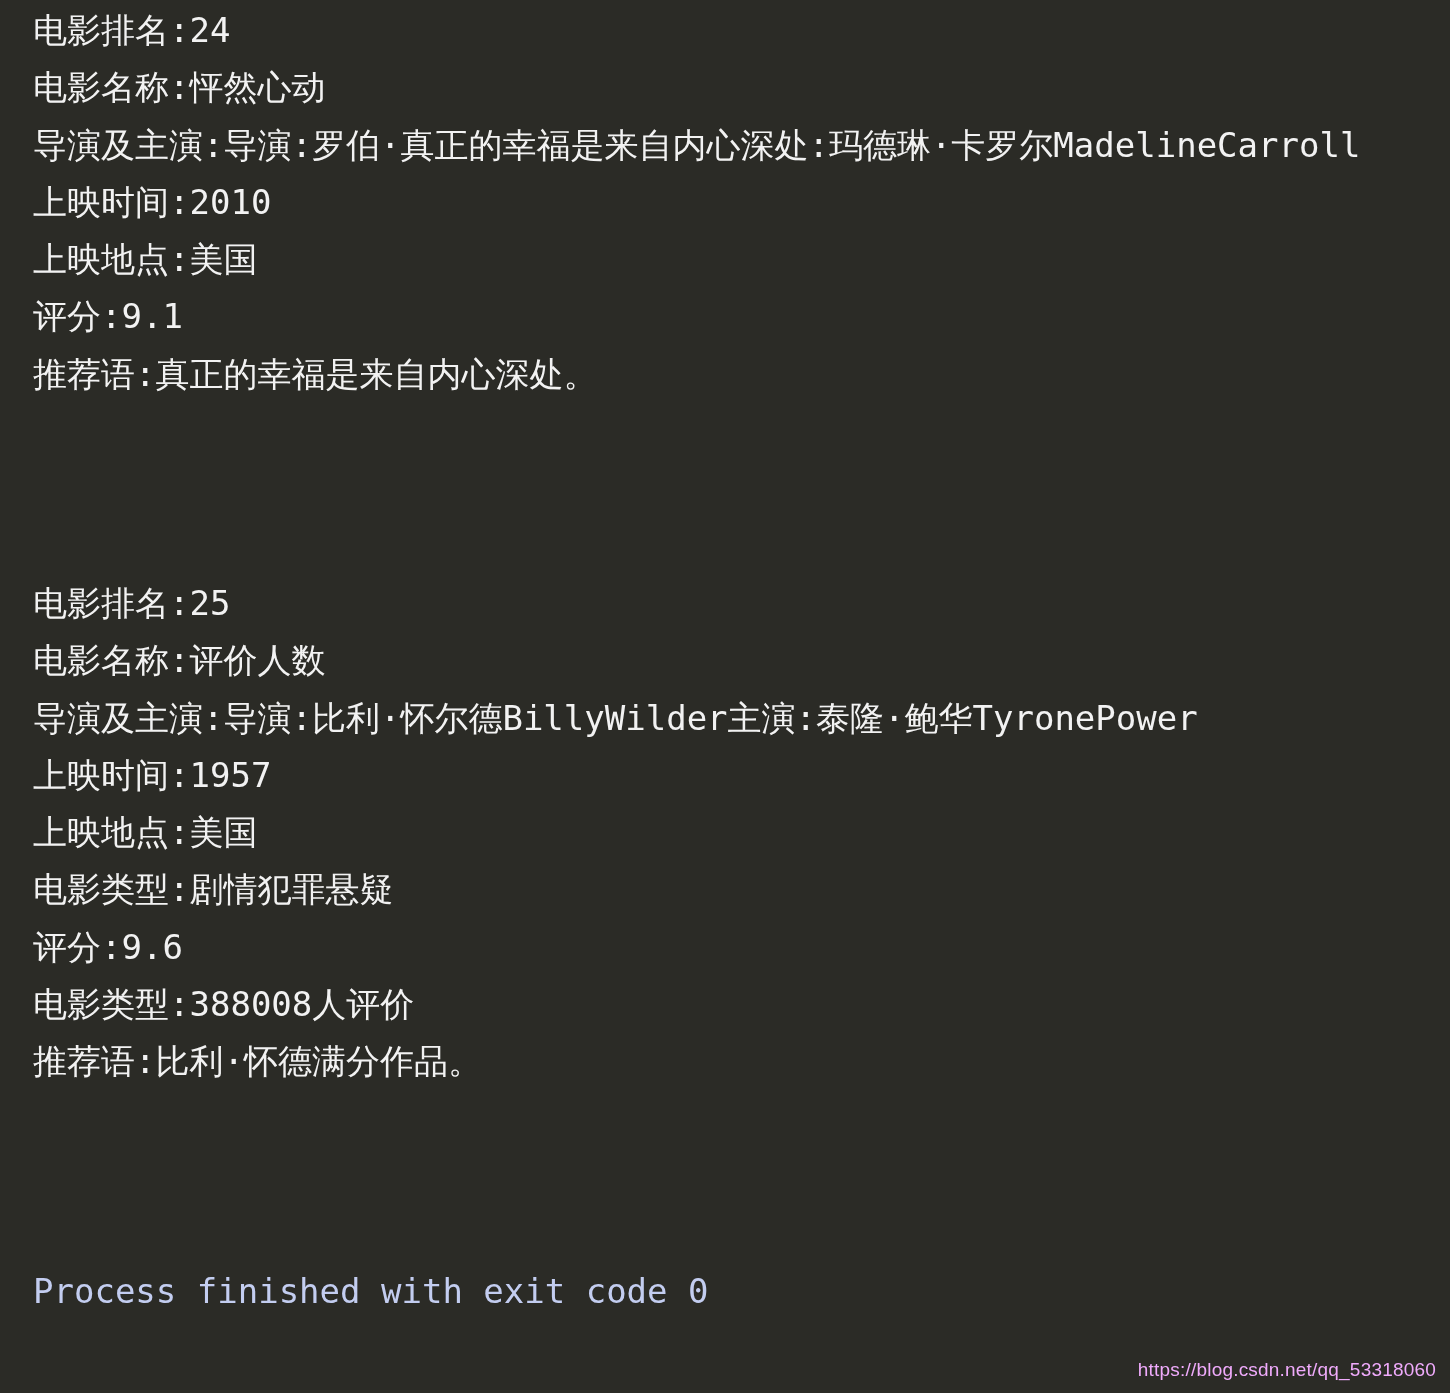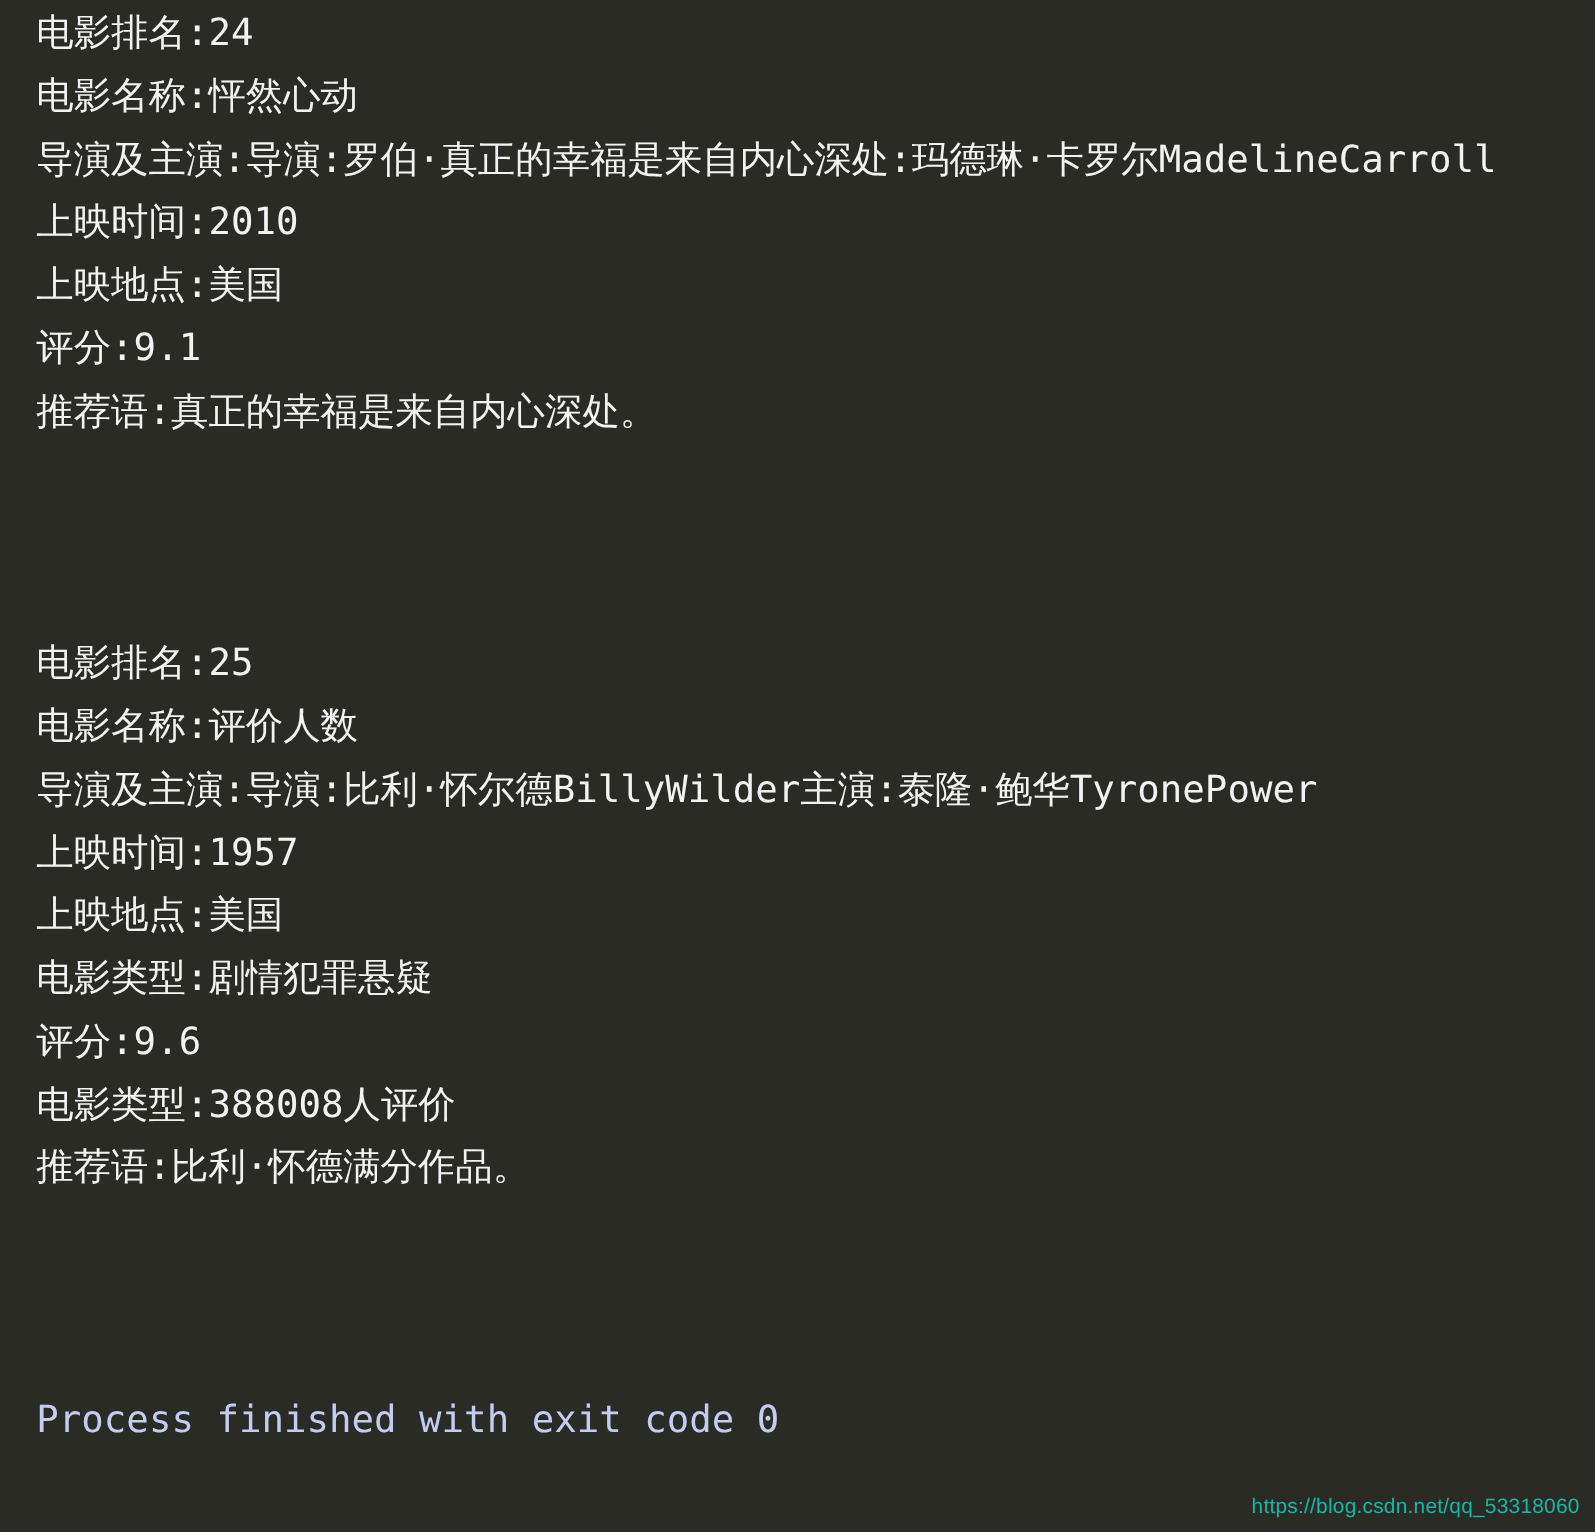--- a/index.html
+++ b/index.html
@@ -51,21 +51,21 @@
   .line.exit-code {
     color: #c3cdf0;
   }
 
   .watermark {
     position: absolute;
     right: 14px;
     bottom: 12px;
     font-family: "Liberation Sans", sans-serif;
     font-size: 19px;
-    color: #14b8a6;
+    color: #f0abfc;
     letter-spacing: 0.2px;
     white-space: pre;
   }
 </style>
 </head>
 <body>
 
 <div id="console">
   <div class="console-lines">
       <div class="line">电影排名:24</div>

